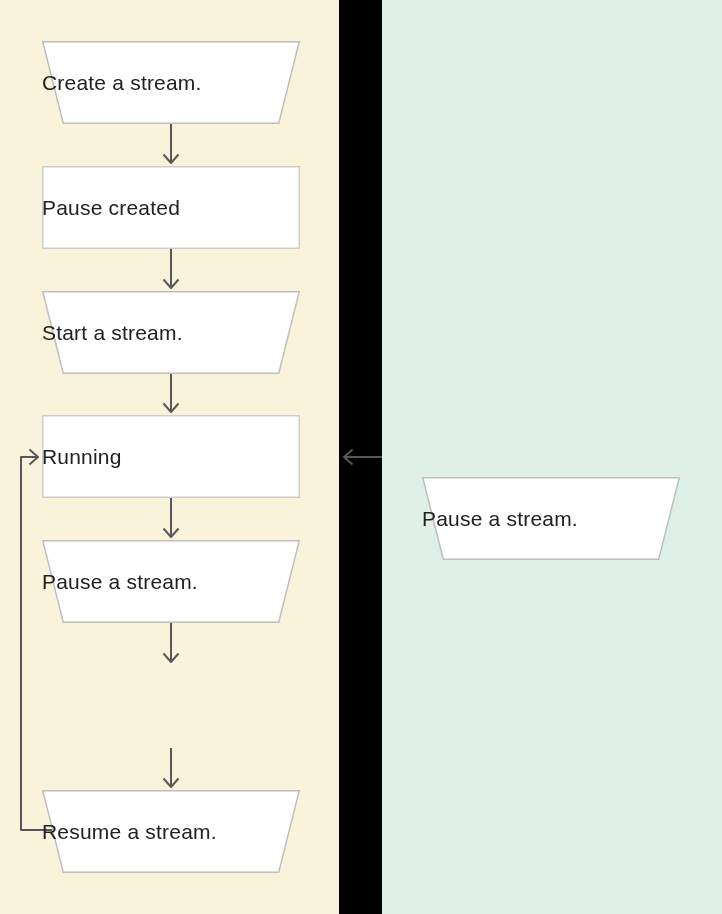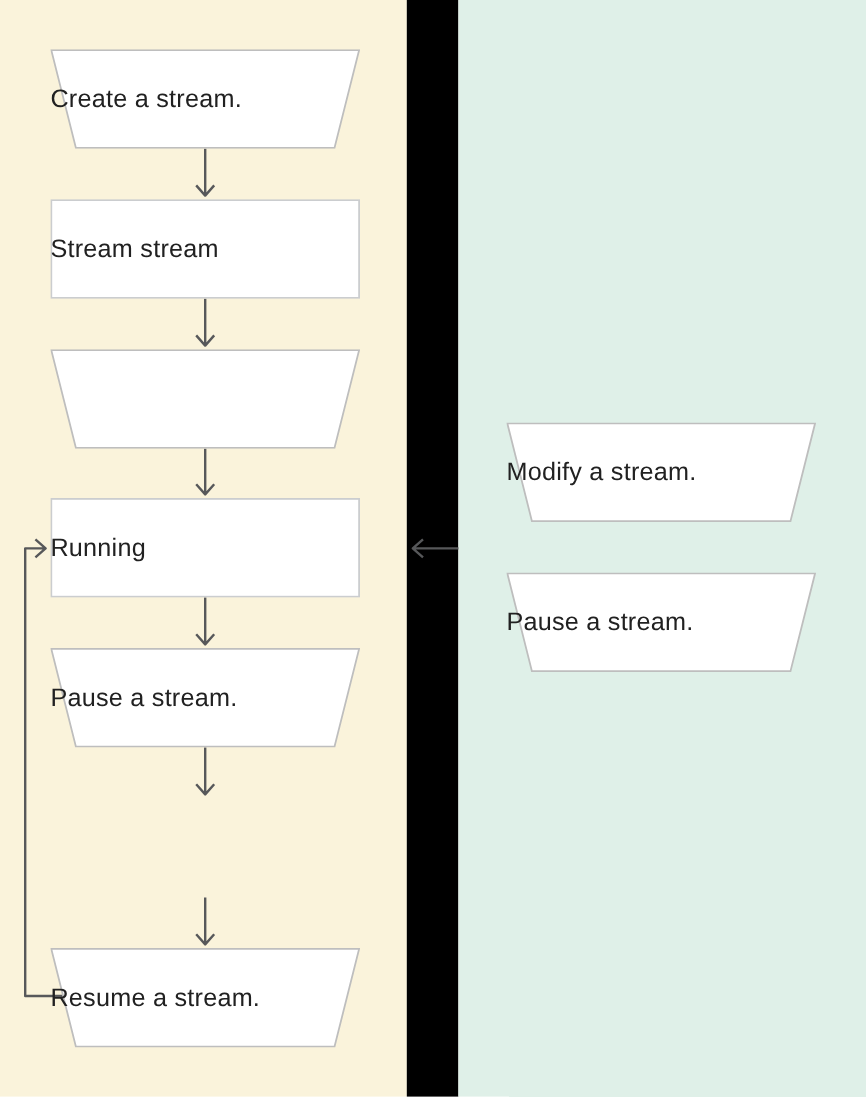--- a/index.html
+++ b/index.html
@@ -73,27 +73,28 @@
     <svg class="shape" width="258" height="83" viewBox="0 0 258 83">
       <polygon points="0.75,0.75 257.25,0.75 236.75,82.25 21.25,82.25"></polygon>
     </svg>
     <span class="label">Create a stream.</span>
   </div>
 
   <div class="node" style="left:42px; top:166px">
     <svg class="shape" width="258" height="83" viewBox="0 0 258 83">
       <rect x="0.75" y="0.75" width="256.5" height="81.5"></rect>
     </svg>
-    <span class="label">Stream stream</span>
+    <span class="label">Pause created</span>
   </div>
 
   <div class="node" style="left:42px; top:291px">
     <svg class="shape" width="258" height="83" viewBox="0 0 258 83">
       <polygon points="0.75,0.75 257.25,0.75 236.75,82.25 21.25,82.25"></polygon>
     </svg>
+    <span class="label">Start a stream.</span>
   </div>
 
   <div class="node" style="left:42px; top:415px">
     <svg class="shape" width="258" height="83" viewBox="0 0 258 83">
       <rect x="0.75" y="0.75" width="256.5" height="81.5"></rect>
     </svg>
     <span class="label">Running</span>
   </div>
 
   <div class="node" style="left:42px; top:540px">
@@ -104,26 +105,20 @@
   </div>
 
 
   <div class="node" style="left:42px; top:790px">
     <svg class="shape" width="258" height="83" viewBox="0 0 258 83">
       <polygon points="0.75,0.75 257.25,0.75 236.75,82.25 21.25,82.25"></polygon>
     </svg>
     <span class="label">Resume a stream.</span>
   </div>
 
-  <div class="node" style="left:422px; top:352px">
-    <svg class="shape" width="258" height="83" viewBox="0 0 258 83">
-      <polygon points="0.75,0.75 257.25,0.75 236.75,82.25 21.25,82.25"></polygon>
-    </svg>
-    <span class="label">Modify a stream.</span>
-  </div>
 
   <div class="node" style="left:422px; top:477px">
     <svg class="shape" width="258" height="83" viewBox="0 0 258 83">
       <polygon points="0.75,0.75 257.25,0.75 236.75,82.25 21.25,82.25"></polygon>
     </svg>
     <span class="label">Pause a stream.</span>
   </div>
 
 </div>
 

